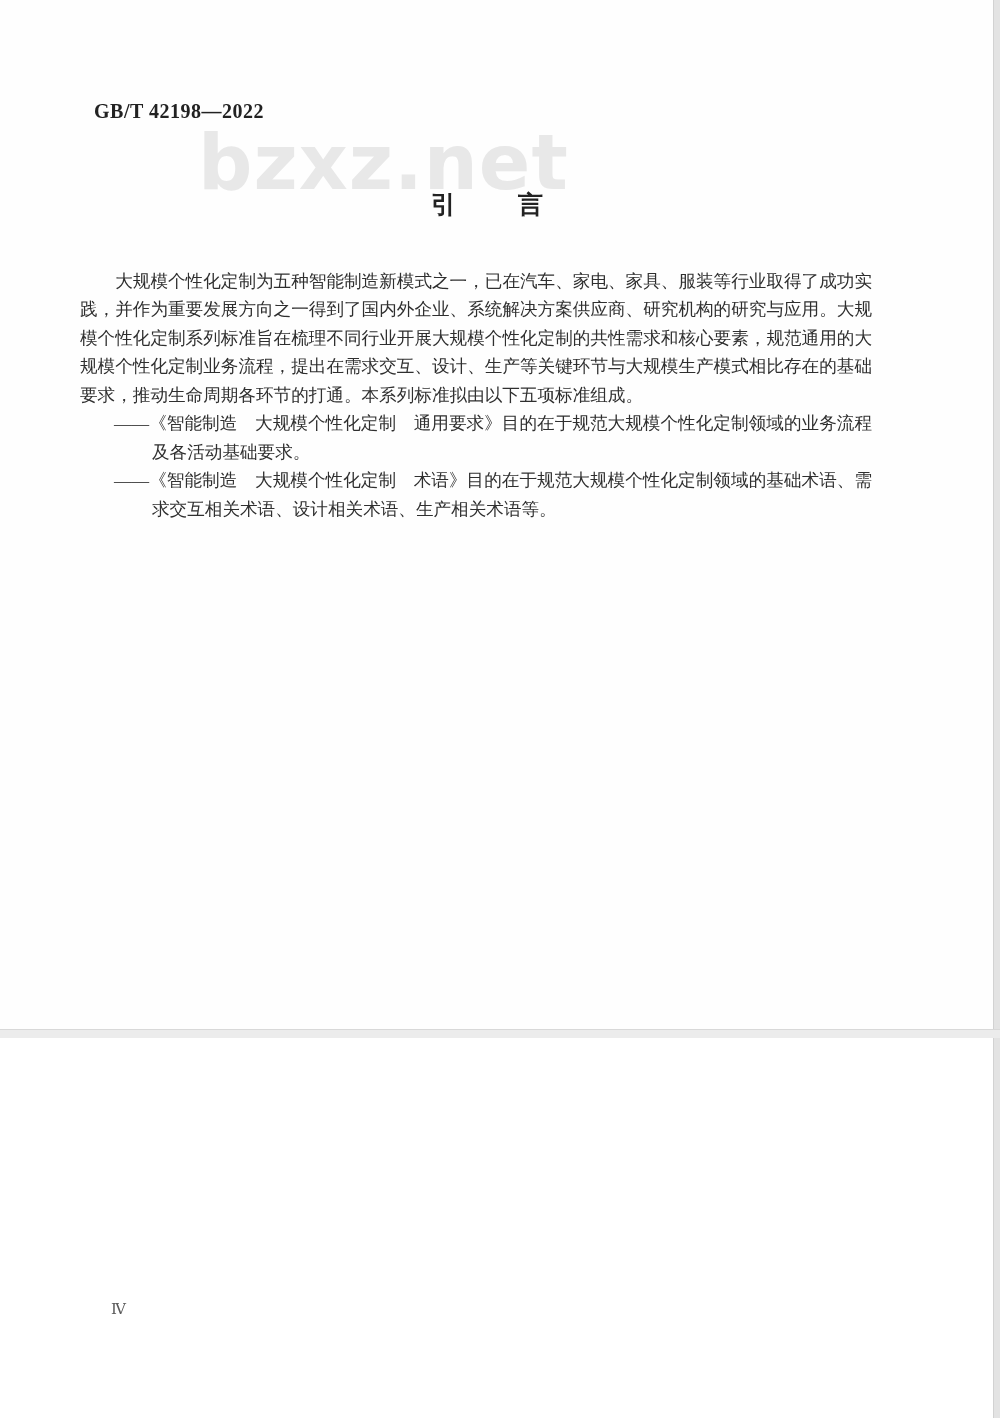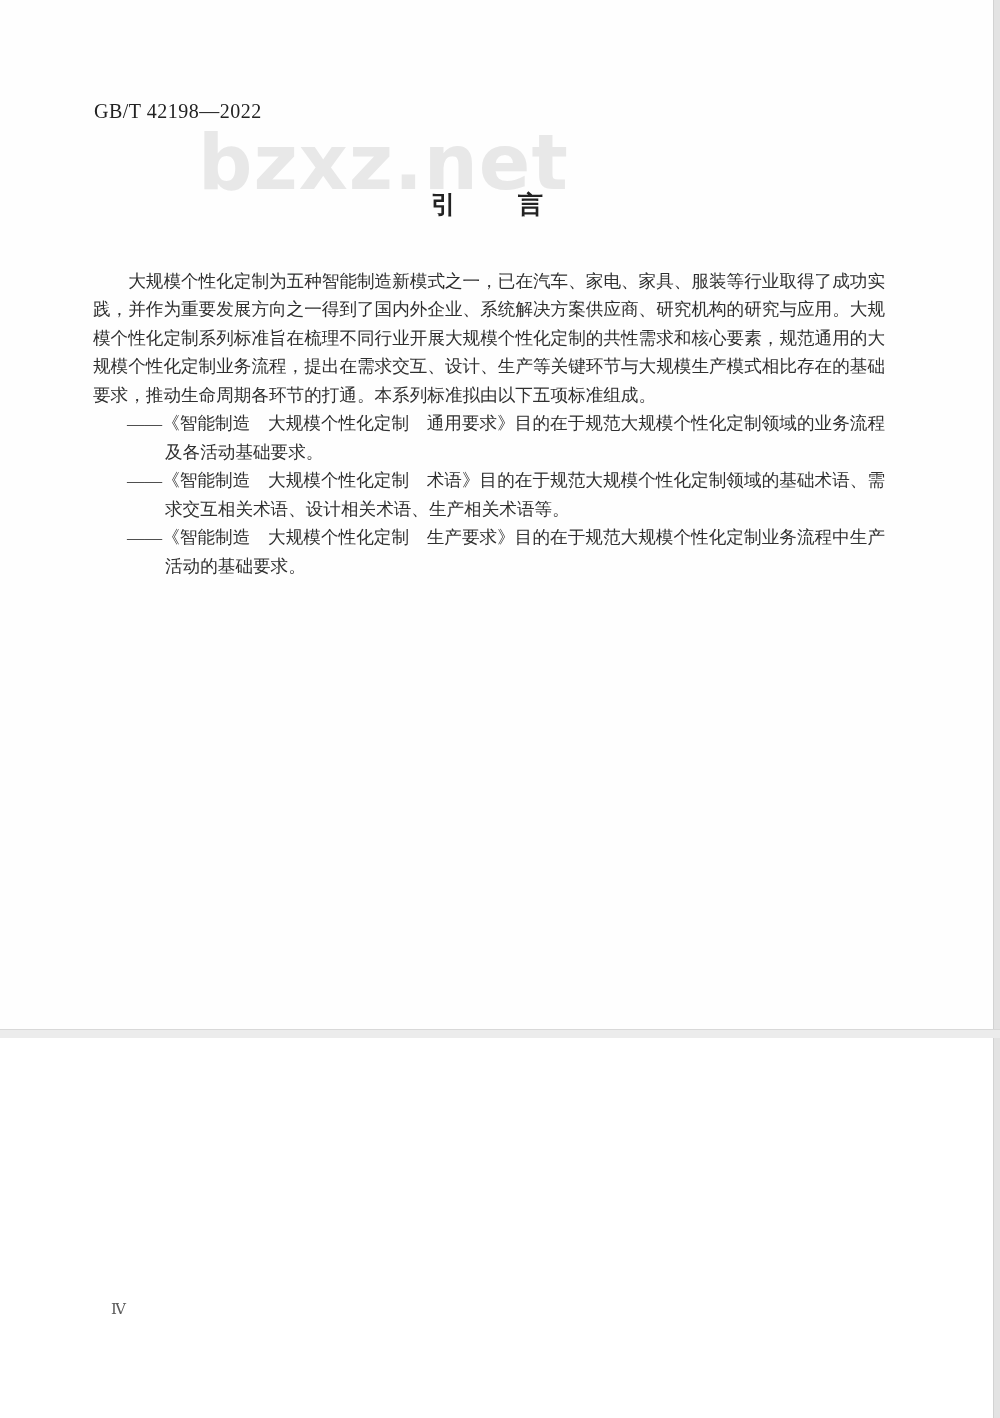--- a/index.html
+++ b/index.html
@@ -39,39 +39,39 @@
     font-size: 76px;
     letter-spacing: 1px;
     color: #e8e8e8;
     z-index: 0;
     user-select: none;
   }
   .std-number {
     position: absolute;
     left: 94px; top: 100px;
     font-size: 20px;
-    font-weight: normal;
+    font-weight: bold;
     color: #222222;
     letter-spacing: 0.5px;
     z-index: 1;
   }
   .doc-title {
     position: absolute;
     left: 93px; top: 188px;
     width: 792px;
     text-align: center;
     font-size: 25px;
     font-weight: bold;
     color: #222222;
     letter-spacing: 4px;
     z-index: 1;
   }
   .body-text {
     position: absolute;
-    left: 93px; top: 267px;
+    left: 80px; top: 267px;
     width: 792px;
     font-size: 17.6px;
     line-height: 28.45px;
     color: #2f2f2f;
     text-align: justify;
     z-index: 1;
   }
   .intro-paragraph {
     text-indent: 2em;
   }
@@ -97,21 +97,20 @@
 
   <div class="std-number">GB/T 42198—2022</div>
 
   <div class="doc-title">引　　言</div>
 
   <div class="body-text">
     <div class="intro-paragraph">大规模个性化定制为五种智能制造新模式之一，已在汽车、家电、家具、服装等行业取得了成功实践，并作为重要发展方向之一得到了国内外企业、系统解决方案供应商、研究机构的研究与应用。大规模个性化定制系列标准旨在梳理不同行业开展大规模个性化定制的共性需求和核心要素，规范通用的大规模个性化定制业务流程，提出在需求交互、设计、生产等关键环节与大规模生产模式相比存在的基础要求，推动生命周期各环节的打通。本系列标准拟由以下五项标准组成。</div>
     <div class="standards-list">
         <div class="std-item">——《智能制造　大规模个性化定制　通用要求》目的在于规范大规模个性化定制领域的业务流程及各活动基础要求。</div>
         <div class="std-item">——《智能制造　大规模个性化定制　术语》目的在于规范大规模个性化定制领域的基础术语、需求交互相关术语、设计相关术语、生产相关术语等。</div>
-        <div class="std-item">——《智能制造　大规模个性化定制　生产要求》目的在于规范大规模个性化定制业务流程中生产活动的基础要求。</div>
       </div>
   </div>
 
   <div class="page-number">Ⅳ</div>
 
   <div class="edge-right"></div>
   <div class="edge-bottom"></div>
 
 </div>
 

